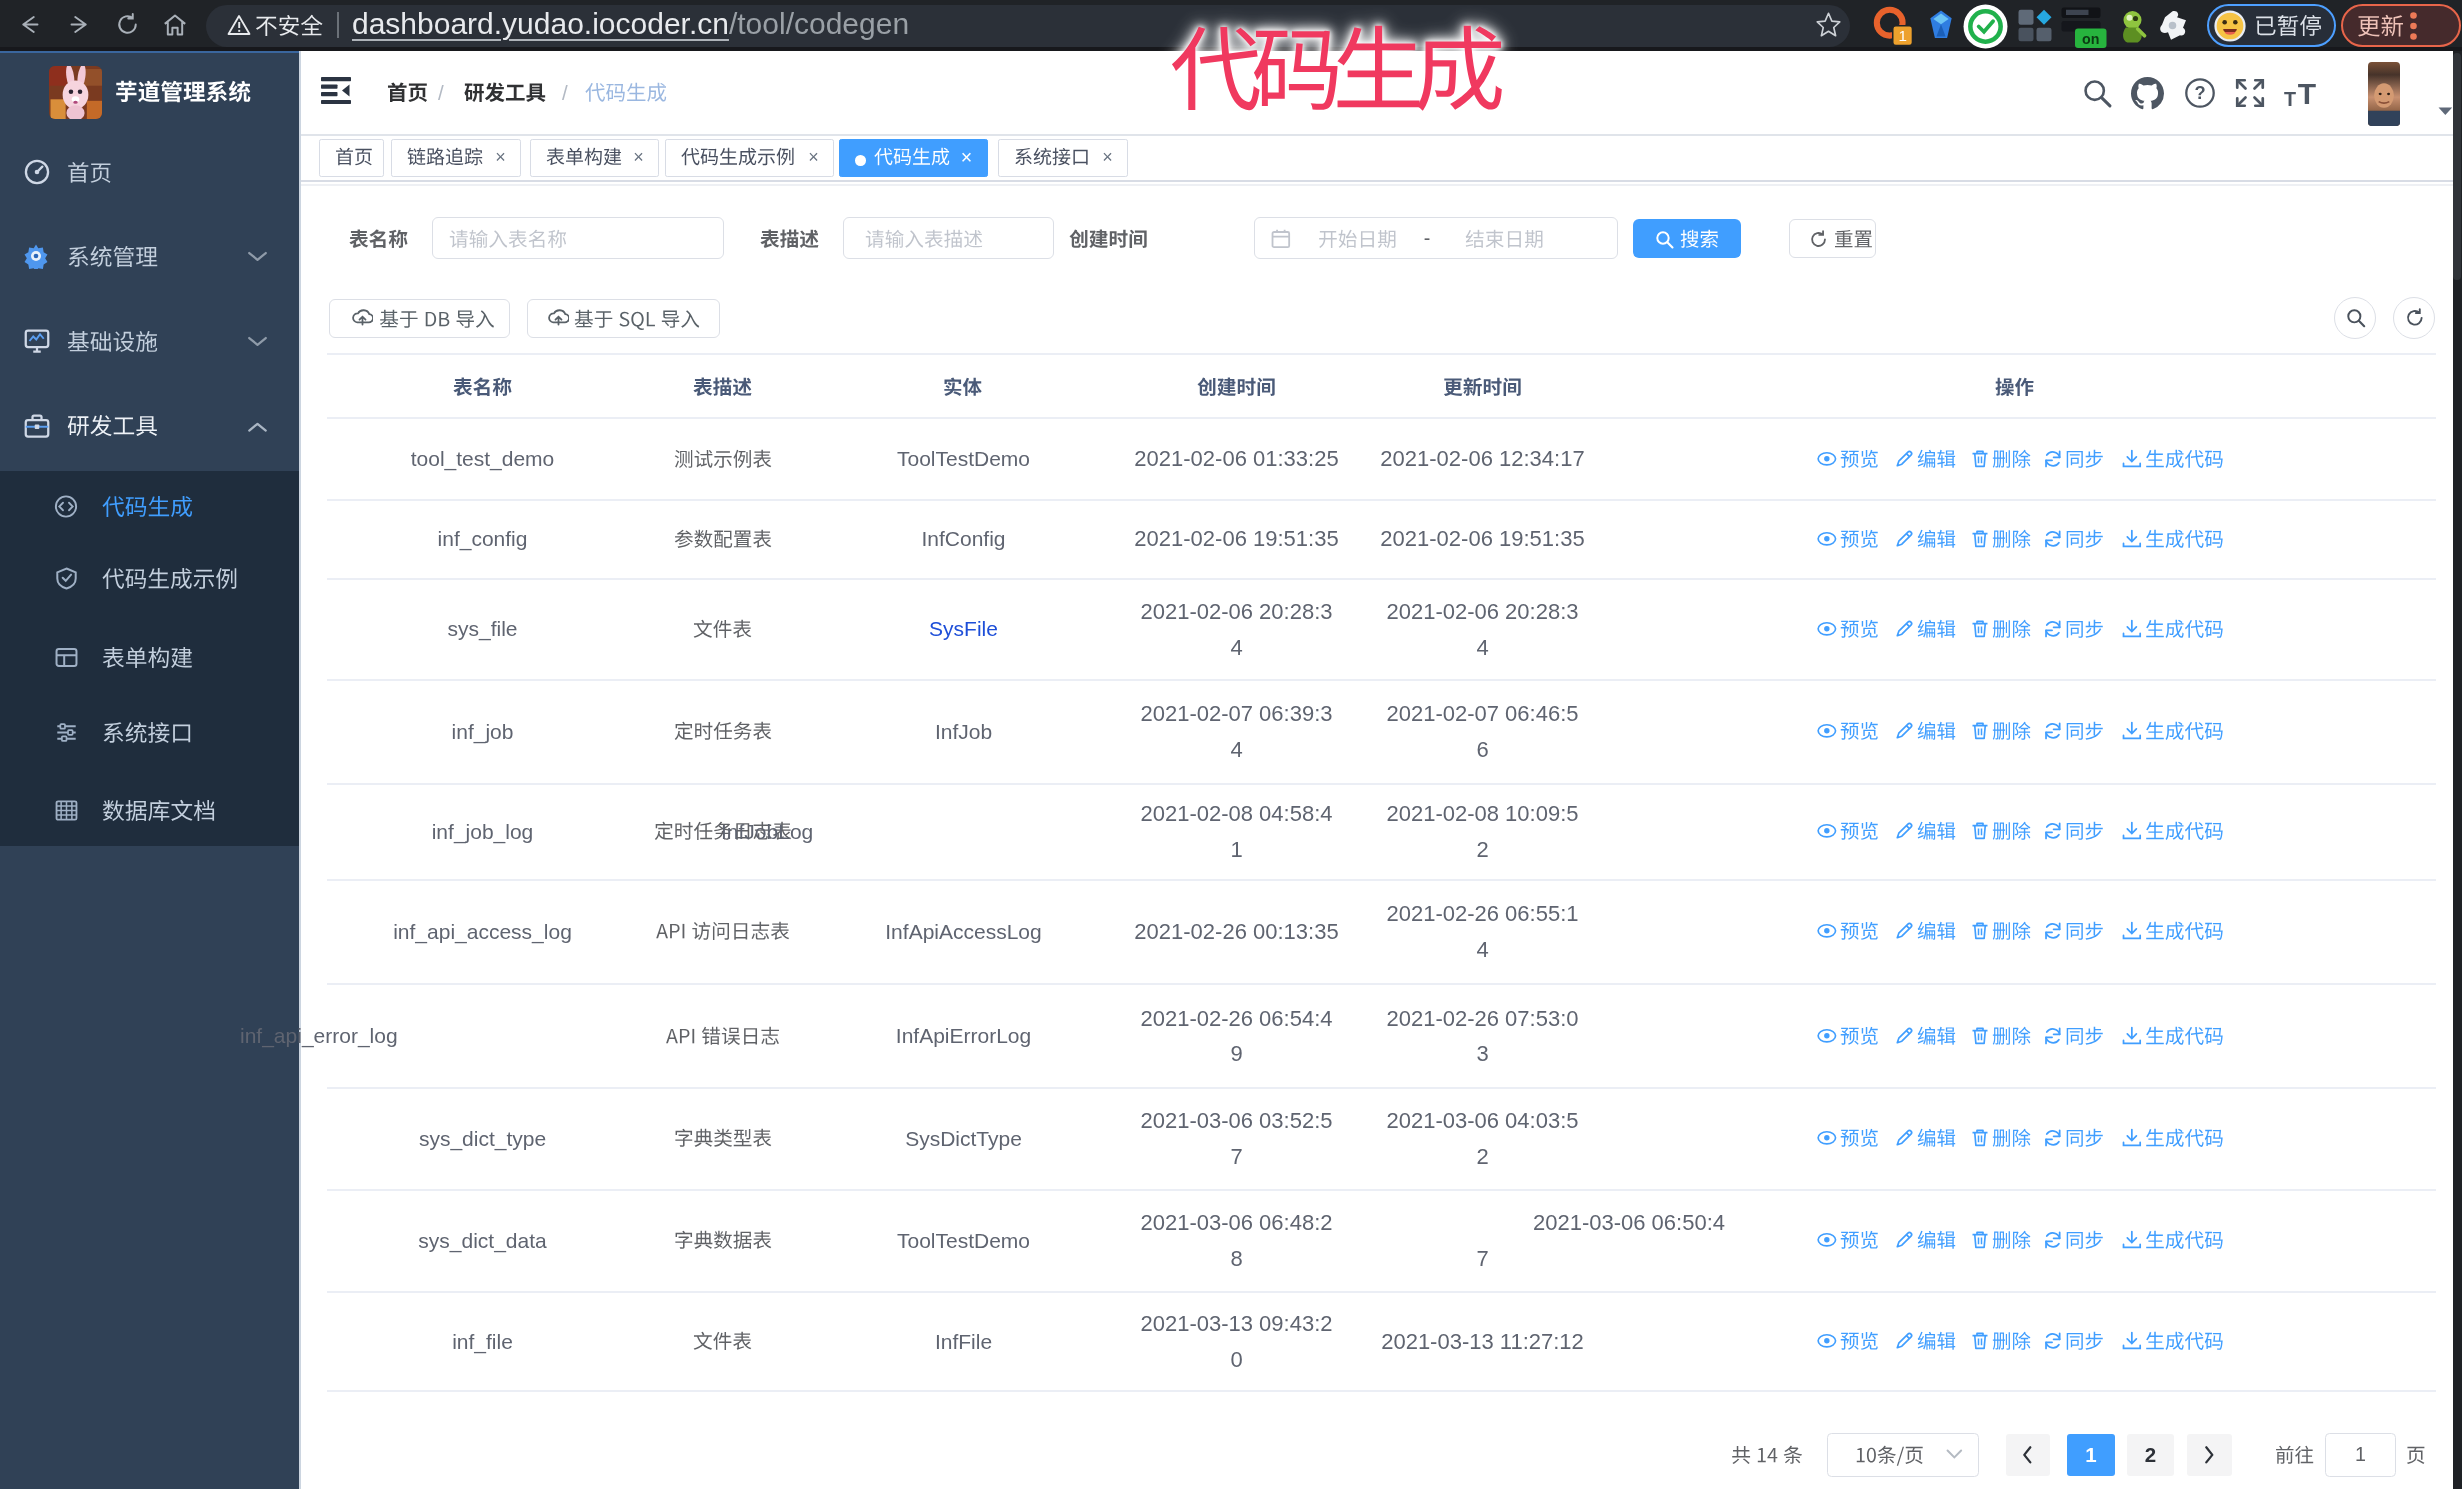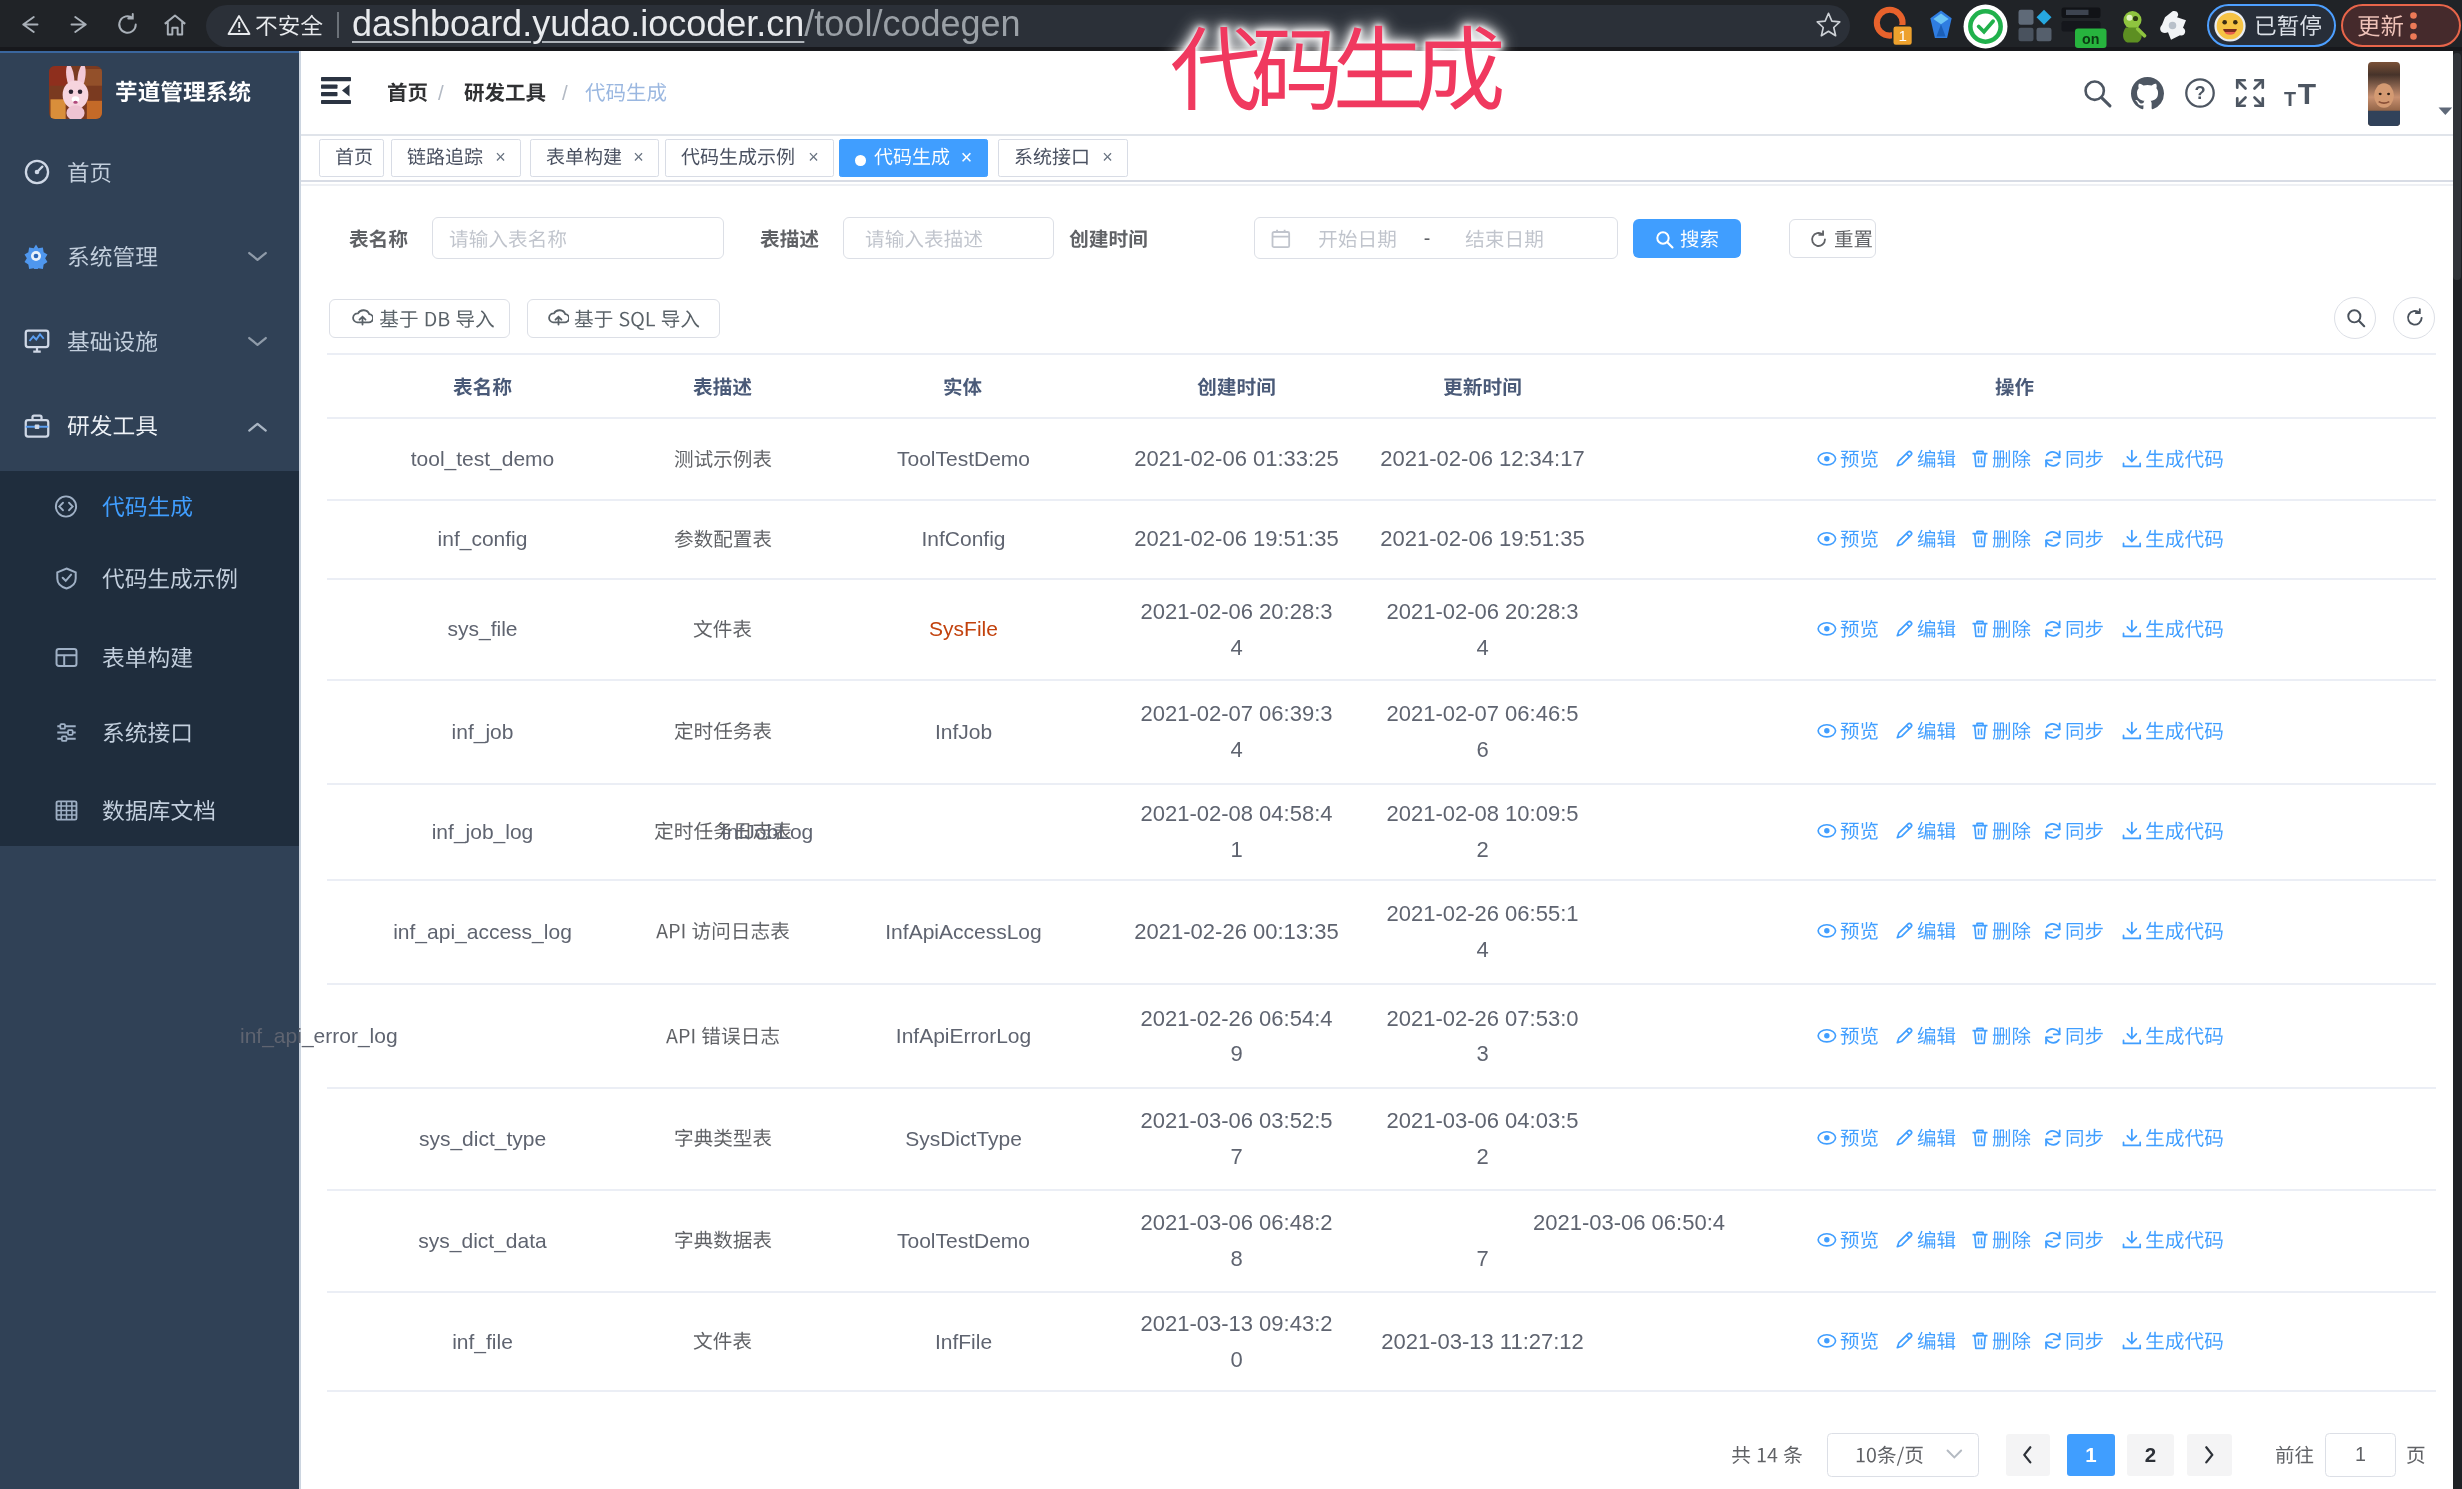--- a/index.html
+++ b/index.html
@@ -162,21 +162,21 @@
     <rect x="15" y="22.5" width="2.6" height="2.6" fill="#e8eaed"></rect>
   </svg>
 <svg class="cn " style="left:255px;top:13.6px;" width="68" height="23" viewBox="0 0 3000 1000">
     <g fill="#e8eaed" transform="translate(0,880) scale(1,-1)">
       <use href="#r4e0d"></use>
       <use href="#r5b89" x="1000"></use>
       <use href="#r5168" x="2000"></use>
     </g>
   </svg>
 <div style="position:absolute;left:337px;top:12px;width:2.3px;height:26px;background:#6b7178"></div>
-<div style="position:absolute;left:352px;top:0px;width:1136px;height:48px;font-size:36px;line-height:47px;color:#e8eaed;white-space:nowrap"><span style="text-decoration:underline;text-decoration-color:#aeb3b9;text-underline-offset:5.3px;text-decoration-thickness:1.5px">dashboard.yudao.iocoder.cn</span><span style="color:#9aa0a6">/tool/codegen</span></div>
+<div style="position:absolute;left:352px;top:0px;width:1136px;height:48px;font-size:30px;line-height:47px;color:#e8eaed;white-space:nowrap"><span style="text-decoration:underline;text-decoration-color:#aeb3b9;text-underline-offset:5.3px;text-decoration-thickness:1.5px">dashboard.yudao.iocoder.cn</span><span style="color:#9aa0a6">/tool/codegen</span></div>
 <svg style="position:absolute;left:1815px;top:11.4px" width="27" height="27" viewBox="0 0 36 36" fill="none">
     <path d="M18 3 L22.5 13.5 L33 14.5 L25 22 L27.5 33 L18 27 L8.5 33 L11 22 L3 14.5 L13.5 13.5 Z" stroke="#cdd1d6" stroke-width="2.2" stroke-linejoin="round" fill="none"></path>
   </svg>
 <svg style="position:absolute;left:1870px;top:6px" width="47" height="41" viewBox="0 0 62 54" fill="none">
     <circle cx="26" cy="22" r="17" stroke="#e8622c" stroke-width="8" fill="none"></circle>
     <rect x="30" y="26" width="26" height="26" rx="4" fill="#eda12d" stroke="#202327" stroke-width="2"></rect>
     <text x="43" y="46" font-size="20" fill="#fff" text-anchor="middle" font-family="Liberation Sans">1</text>
   </svg>
 <svg style="position:absolute;left:1925px;top:9px" width="32" height="32" viewBox="0 0 42 42" fill="none">
     <path d="M21 2 L35 12 L29 38 L13 38 L7 12 Z" fill="#2f7de1"></path>
@@ -853,21 +853,21 @@
     </g>
   </svg>
 <div style="position:absolute;left:240px;top:611px;width:485px;height:35px;font-size:21px;line-height:35px;color:#5f6470;text-align:center;white-space:nowrap">sys_file</div>
 <svg class="cn " style="left:693px;top:619px;" width="59" height="19.7" viewBox="0 0 3000 1000">
     <g fill="#606266" transform="translate(0,880) scale(1,-1)">
       <use href="#r6587"></use>
       <use href="#r4ef6" x="1000"></use>
       <use href="#r8868" x="2000"></use>
     </g>
   </svg>
-<div style="position:absolute;left:721px;top:611px;width:485px;height:35px;font-size:21px;line-height:35px;color:#c2410c;text-align:center;white-space:nowrap">SysFile</div>
+<div style="position:absolute;left:721px;top:611px;width:485px;height:35px;font-size:21px;line-height:35px;color:#1d4ed8;text-align:center;white-space:nowrap">SysFile</div>
 <div style="position:absolute;left:994px;top:594px;width:485px;height:35px;font-size:22px;line-height:35px;color:#5f6470;text-align:center;white-space:nowrap">2021-02-06 20:28:3</div>
 <div style="position:absolute;left:994px;top:630px;width:485px;height:35px;font-size:22px;line-height:35px;color:#5f6470;text-align:center;white-space:nowrap">4</div>
 <div style="position:absolute;left:1240px;top:594px;width:485px;height:35px;font-size:22px;line-height:35px;color:#5f6470;text-align:center;white-space:nowrap">2021-02-06 20:28:3</div>
 <div style="position:absolute;left:1240px;top:630px;width:485px;height:35px;font-size:22px;line-height:35px;color:#5f6470;text-align:center;white-space:nowrap">4</div>
 <svg style="position:absolute;left:1817px;top:619px" width="19.7" height="19.7" viewBox="0 0 26 26" fill="none">
     <ellipse cx="13" cy="13" rx="11.5" ry="8" stroke="#409eff" stroke-width="2.2" fill="none"></ellipse>
     <circle cx="13" cy="13" r="3.6" fill="#409eff"></circle>
   </svg>
 <svg class="cn " style="left:1840px;top:619px;" width="39" height="19.7" viewBox="0 0 2000 1000">
     <g fill="#409eff" transform="translate(0,880) scale(1,-1)">

